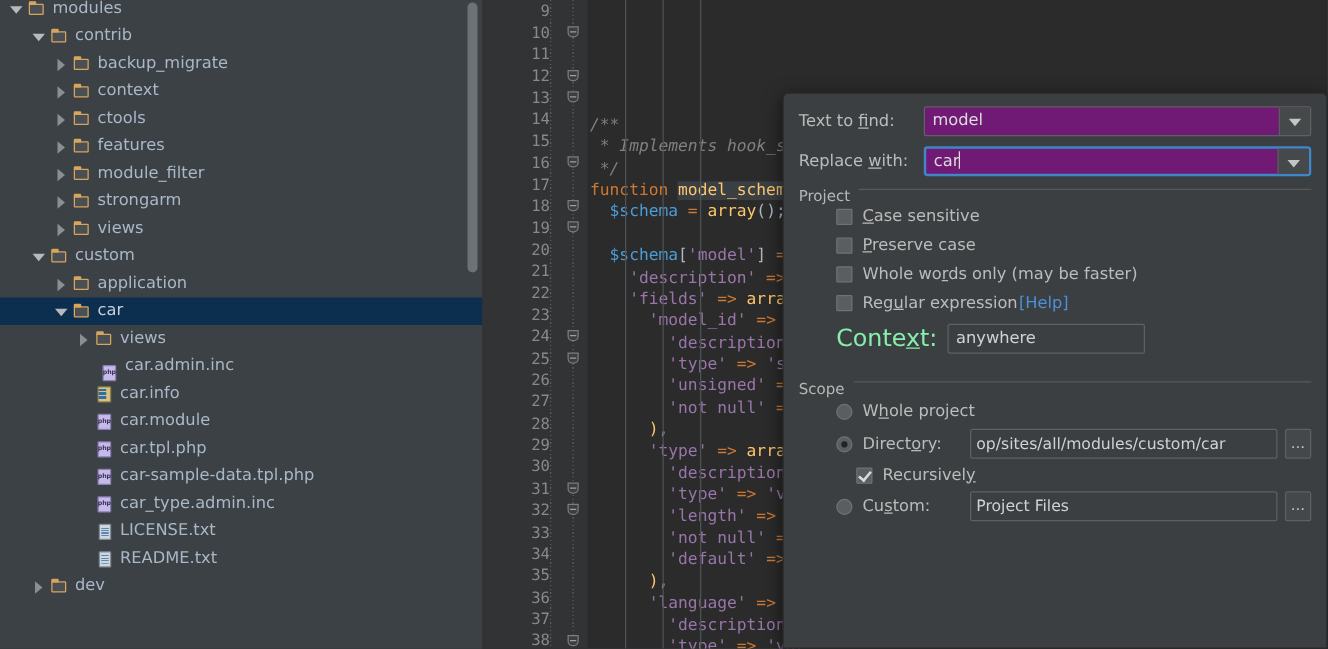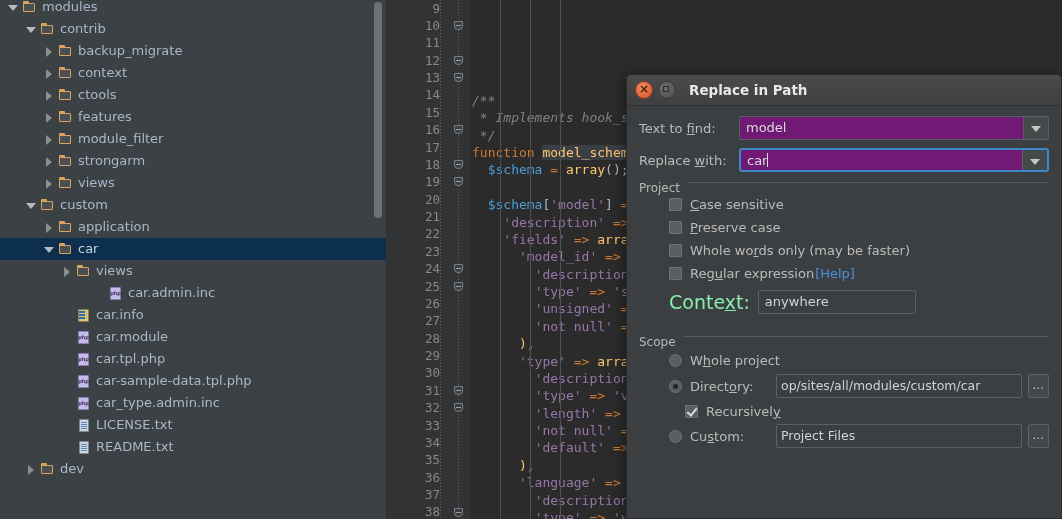--- a/index.html
+++ b/index.html
@@ -304,21 +304,21 @@
         <div class="row sel" style="padding-left: 44px;">
           <span class="arrow d"></span>
           <span class="ficon folder"></span>
           <span class="lbl">car</span>
         </div>
         <div class="row" style="padding-left: 62px;">
           <span class="arrow r"></span>
           <span class="ficon folder"></span>
           <span class="lbl">views</span>
         </div>
-        <div class="row" style="padding-left: 94px;">
+        <div class="row" style="padding-left: 66px; align-items: flex-end;">
           <span class="arrow none"></span>
           <span class="ficon php"></span>
           <span class="lbl">car.admin.inc</span>
         </div>
         <div class="row" style="padding-left: 62px;">
           <span class="arrow none"></span>
           <span class="ficon info"></span>
           <span class="lbl">car.info</span>
         </div>
         <div class="row" style="padding-left: 62px;">
@@ -415,25 +415,20 @@
     <div id="code">
       <div class="indent" style="left:30px"></div>
       <div class="indent" style="left:60px"></div>
       <div class="indent" style="left:90px"></div>
       <div id="code-lines" style="margin-top: -0.5px;"><div class="cline"></div><div class="cline"><span class="cmt">/**</span></div><div class="cline"><span class="cmt"> * Implements hook_schema().</span></div><div class="cline"><span class="cmt"> */</span></div><div class="cline"><span class="kw">function </span><span class="fn sel">model_schema</span><span class="op">(</span></div><div class="cline">  <span class="varblue">$schema</span> <span class="eq">=</span> <span class="fn">array</span><span class="op">();</span></div><div class="cline"></div><div class="cline">  <span class="varblue">$schema</span><span class="op">[</span><span class="strq">'model'</span><span class="op">]</span> <span class="eq">=</span> <span class="fn">a</span></div><div class="cline">    <span class="strq">'description'</span> <span class="eq">=&gt;</span> <span class="str">'</span></div><div class="cline">    <span class="strq">'fields'</span> <span class="eq">=&gt;</span> <span class="fn">array(</span></div><div class="cline">      <span class="strq">'model_id'</span> <span class="eq">=&gt;</span> <span class="fn">ar</span></div><div class="cline">        <span class="strq">'description'</span> <span class="eq">=</span></div><div class="cline">        <span class="strq">'type'</span> <span class="eq">=&gt;</span> <span class="strq">'ser</span></div><div class="cline">        <span class="strq">'unsigned'</span> <span class="eq">=&gt;</span> <span class="str">T</span></div><div class="cline">        <span class="strq">'not null'</span> <span class="eq">=&gt;</span> <span class="str">T</span></div><div class="cline">      <span class="fn">)</span><span class="op">,</span></div><div class="cline">      <span class="strq">'type'</span> <span class="eq">=&gt;</span> <span class="fn">array(</span></div><div class="cline">        <span class="strq">'description'</span> <span class="eq">=</span></div><div class="cline">        <span class="strq">'type'</span> <span class="eq">=&gt;</span> <span class="strq">'var</span></div><div class="cline">        <span class="strq">'length'</span> <span class="eq">=&gt;</span> <span class="num">25</span></div><div class="cline">        <span class="strq">'not null'</span> <span class="eq">=&gt;</span> <span class="str">T</span></div><div class="cline">        <span class="strq">'default'</span> <span class="eq">=&gt;</span> <span class="str">'</span></div><div class="cline">      <span class="fn">)</span><span class="op">,</span></div><div class="cline">      <span class="strq">'language'</span> <span class="eq">=&gt;</span> <span class="fn">ar</span></div><div class="cline">        <span class="strq">'description'</span> <span class="eq">=</span></div><div class="cline">        <span class="strq">'type'</span> <span class="eq">=&gt;</span> <span class="strq">'var</span></div></div>
     </div>
   </div>
 
   <div id="dialog">
 
-    <div id="titlebar">
-      <div class="wbtn close"></div>
-      <div class="wbtn max"></div>
-      <div id="dlg-title">Replace in Path</div>
-    </div>
 
     <div id="dlg-body">
 
       <div class="frow">
         <div class="flabel">Text to <span class="u">f</span>ind:</div>
         <div class="combo">
           <div class="val">model</div>
           <div class="caret"></div>
         </div>
       </div>

